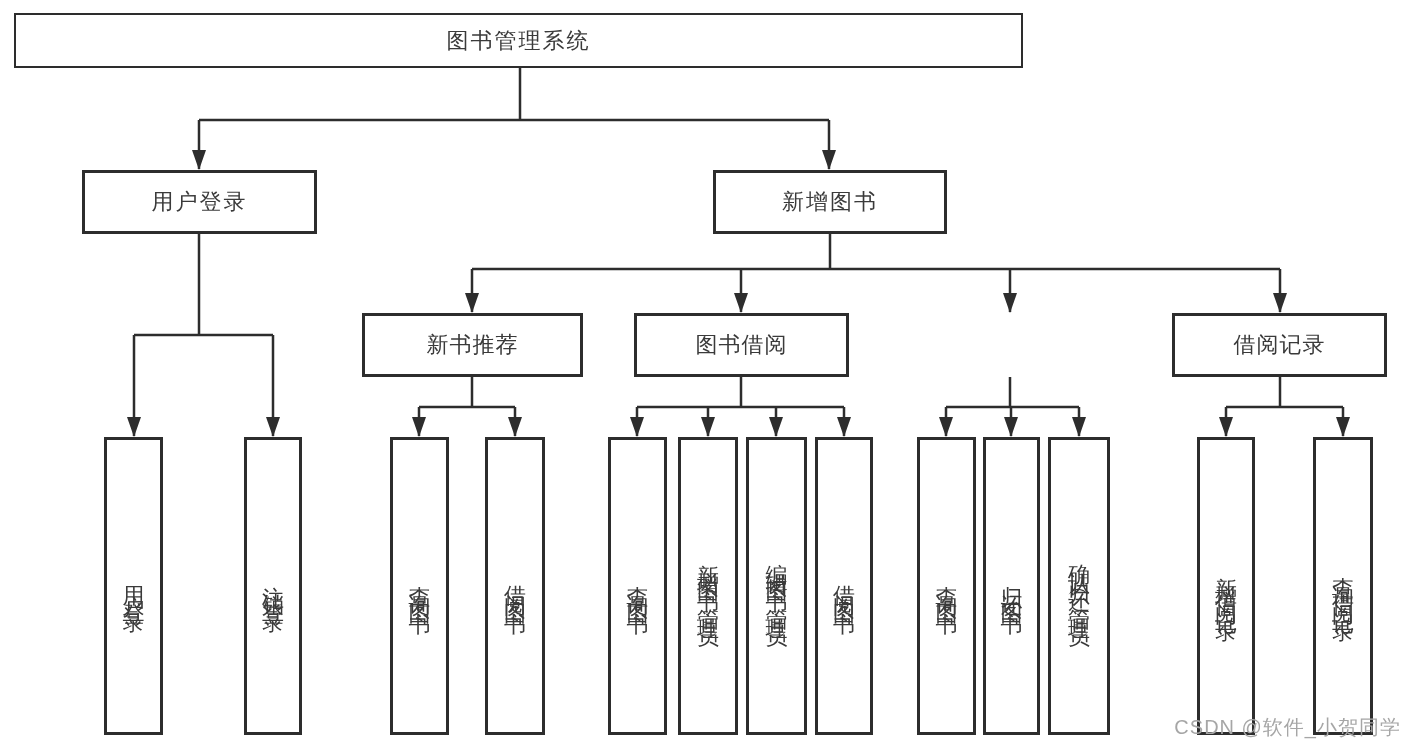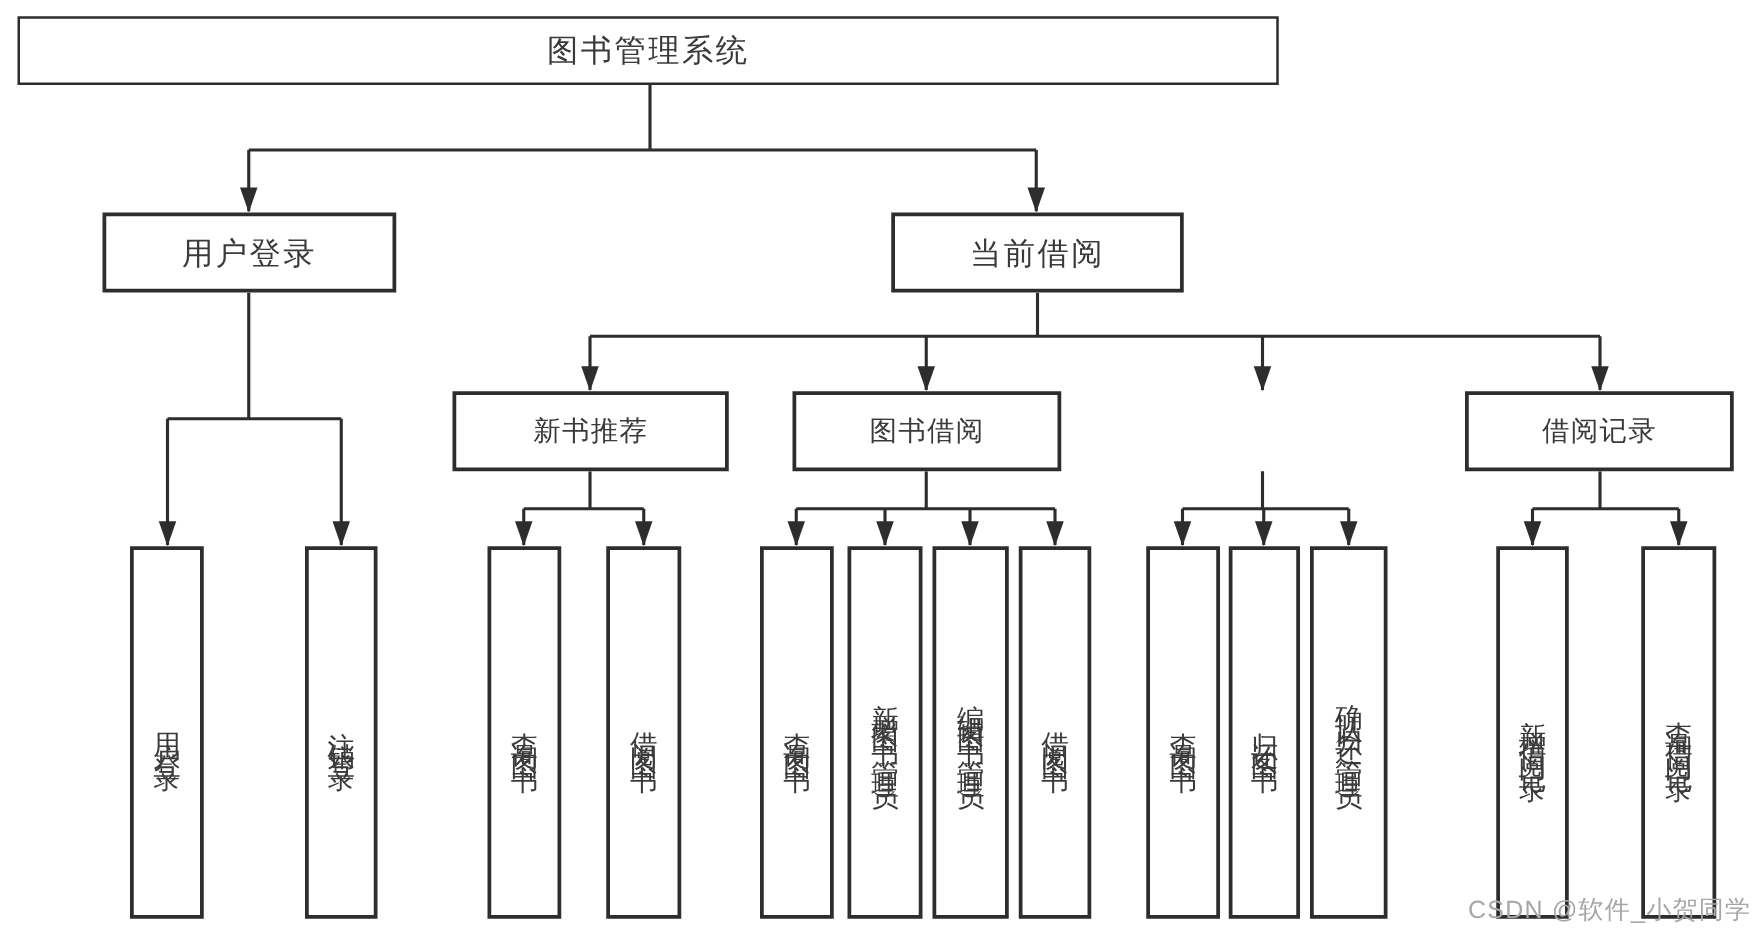--- a/index.html
+++ b/index.html
@@ -22,21 +22,21 @@
     box-sizing: border-box;
     border: 3px solid #2d2d2d;
     background: #ffffff;
     display: flex;
     align-items: center;
     justify-content: center;
     color: #3a3a3a;
     z-index: 2;
   }
   .box.root { border-width: 2px; }
-  .box.h1 span { font-size: 25px; letter-spacing: 2px; white-space: nowrap; }
+  .box.h1 span { font-size: 22px; letter-spacing: 2px; white-space: nowrap; }
   .box.h2 span { font-size: 22px; letter-spacing: 1px; white-space: nowrap; }
   .box.v span {
     writing-mode: vertical-rl;
     text-orientation: mixed;
     font-size: 22px;
     letter-spacing: 9px;
     line-height: 1;
     white-space: nowrap;
   }
   .watermark {
@@ -90,21 +90,21 @@
   </svg>
 
   <div class="box root h1" style="left:14px; top:13px; width:1009px; height:55px;">
     <span>图书管理系统</span>
   </div>
 
   <div class="box h1" style="left:82px; top:170px; width:235px; height:64px;">
     <span>用户登录</span>
   </div>
   <div class="box h1" style="left:713px; top:170px; width:234px; height:64px;">
-    <span>当前借阅</span>
+    <span>新增图书</span>
   </div>
 
   <div class="box h2" style="left:362px; top:313px; width:221px; height:64px;">
     <span>新书推荐</span>
   </div>
   <div class="box h2" style="left:634px; top:313px; width:215px; height:64px;">
     <span>图书借阅</span>
   </div>
   <div class="box h2" style="left:1172px; top:313px; width:215px; height:64px;">
     <span>借阅记录</span>

